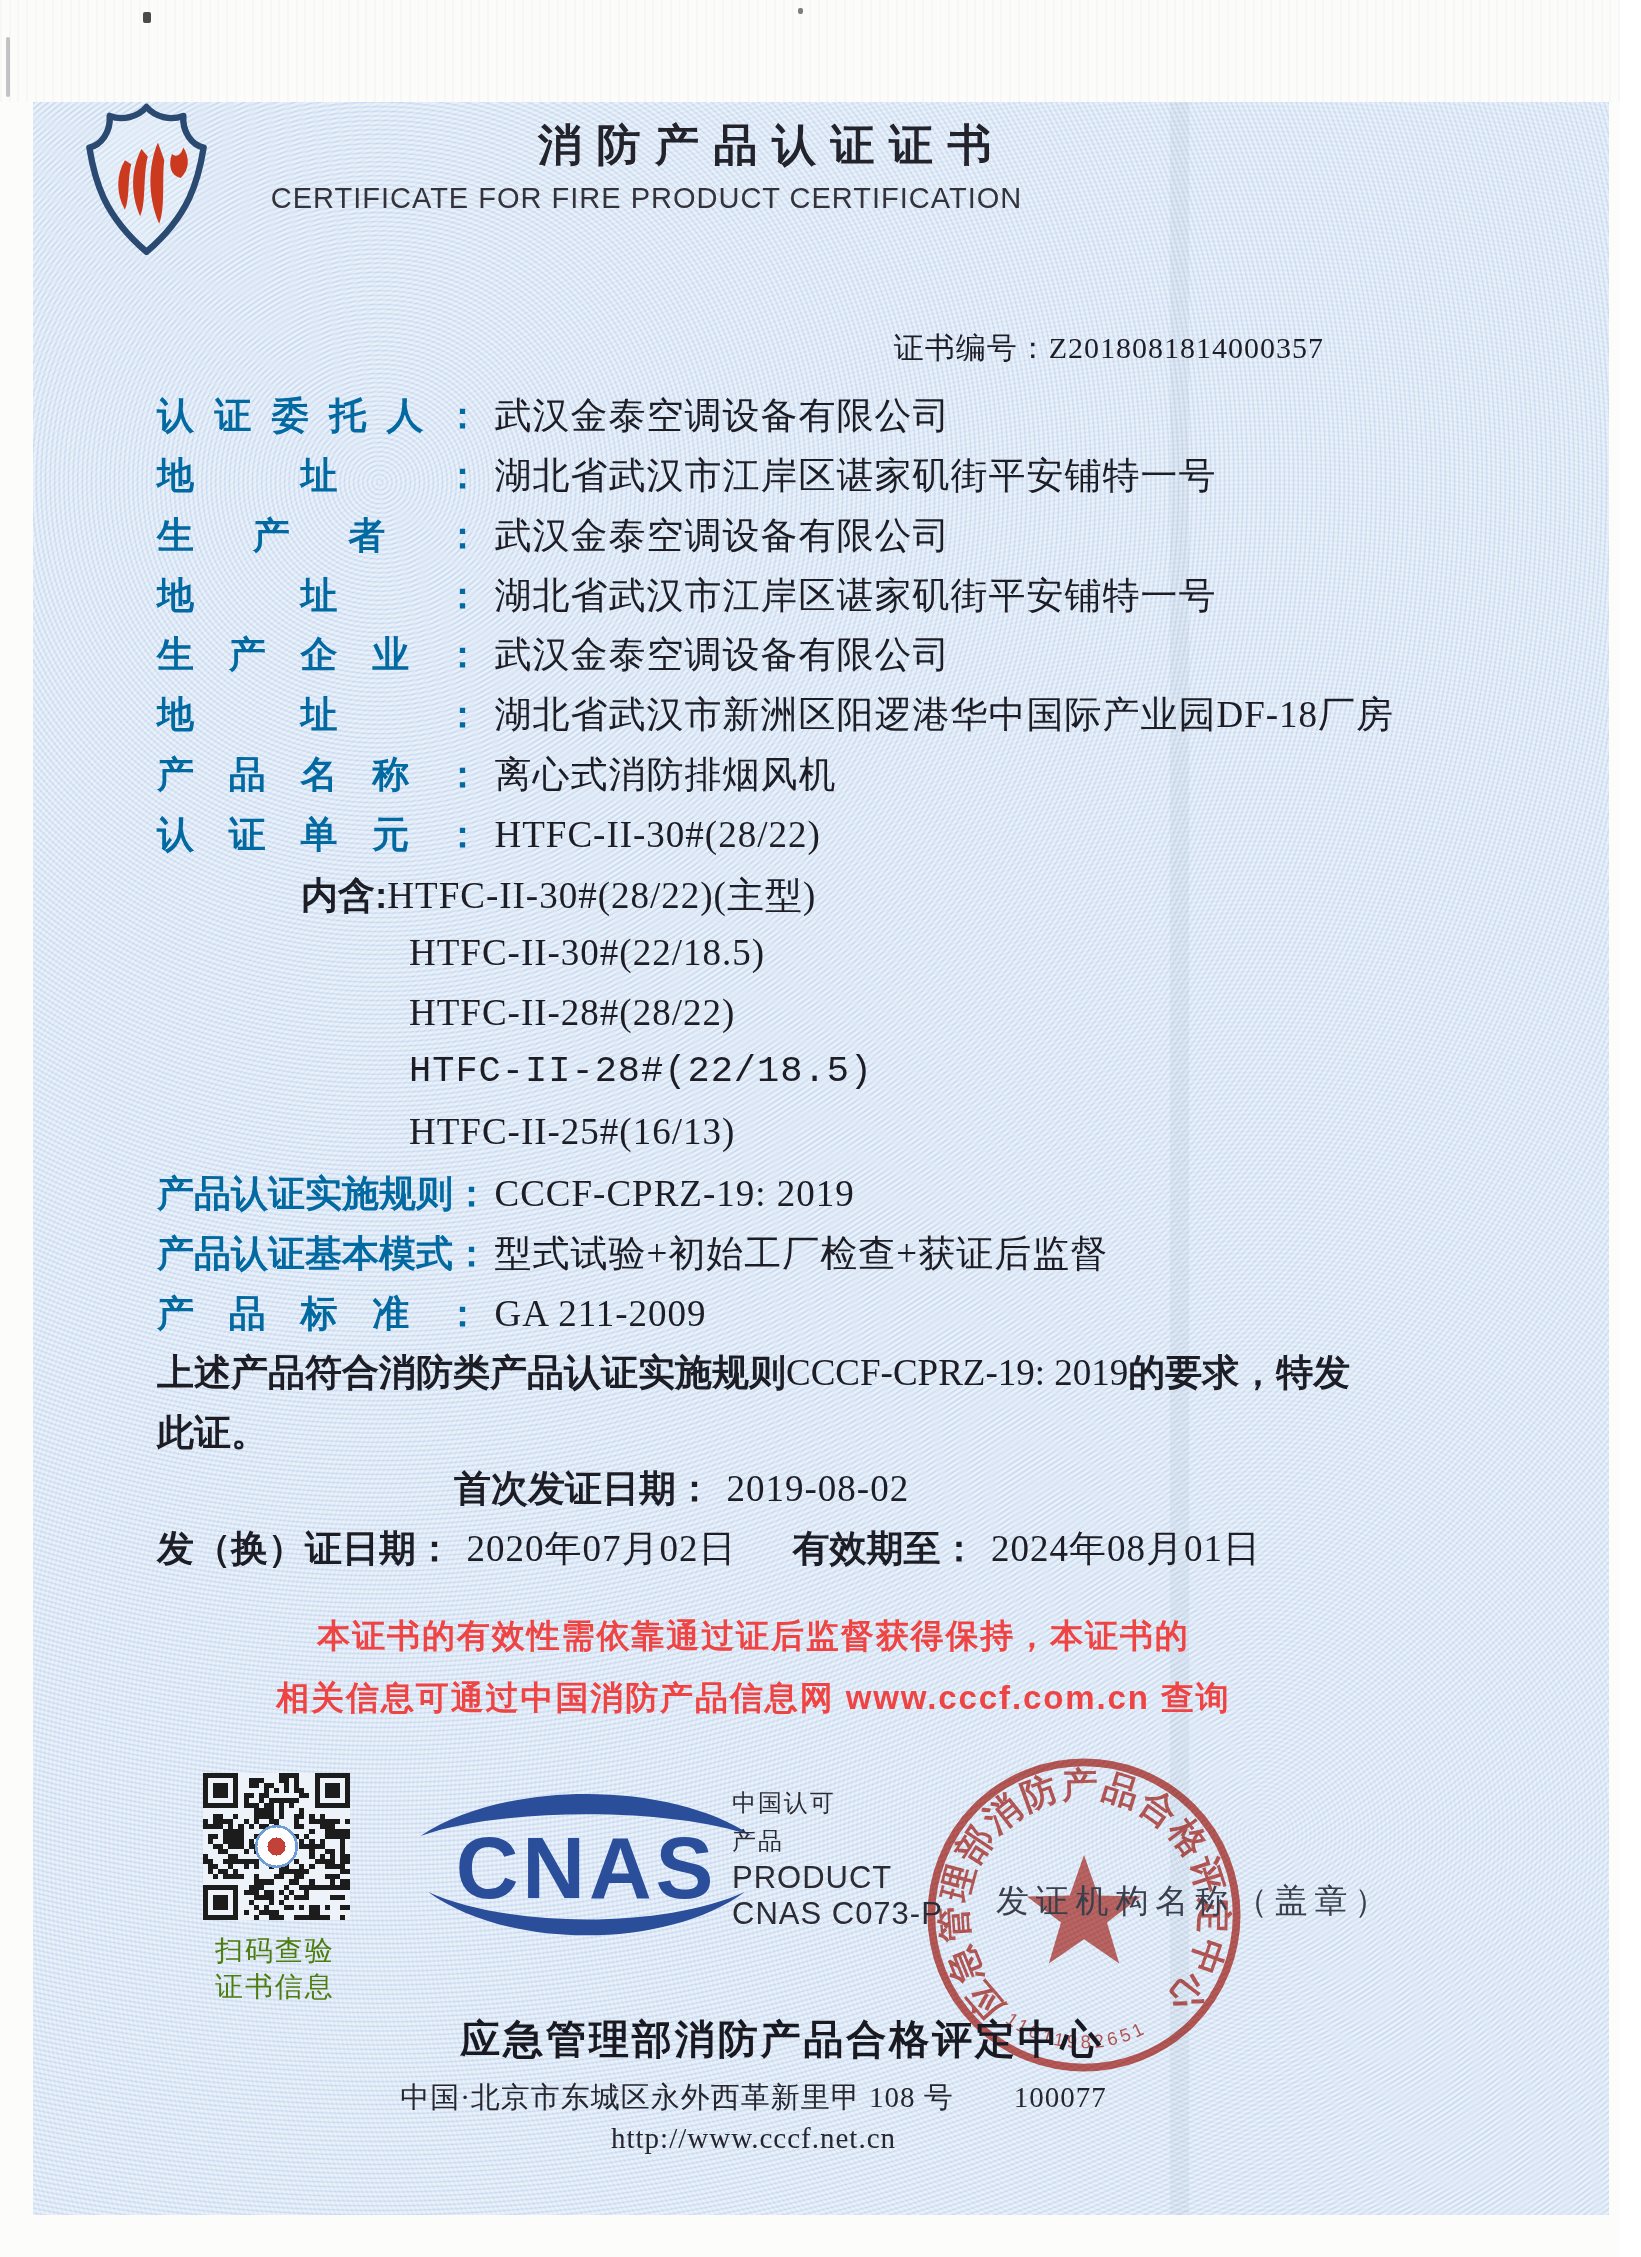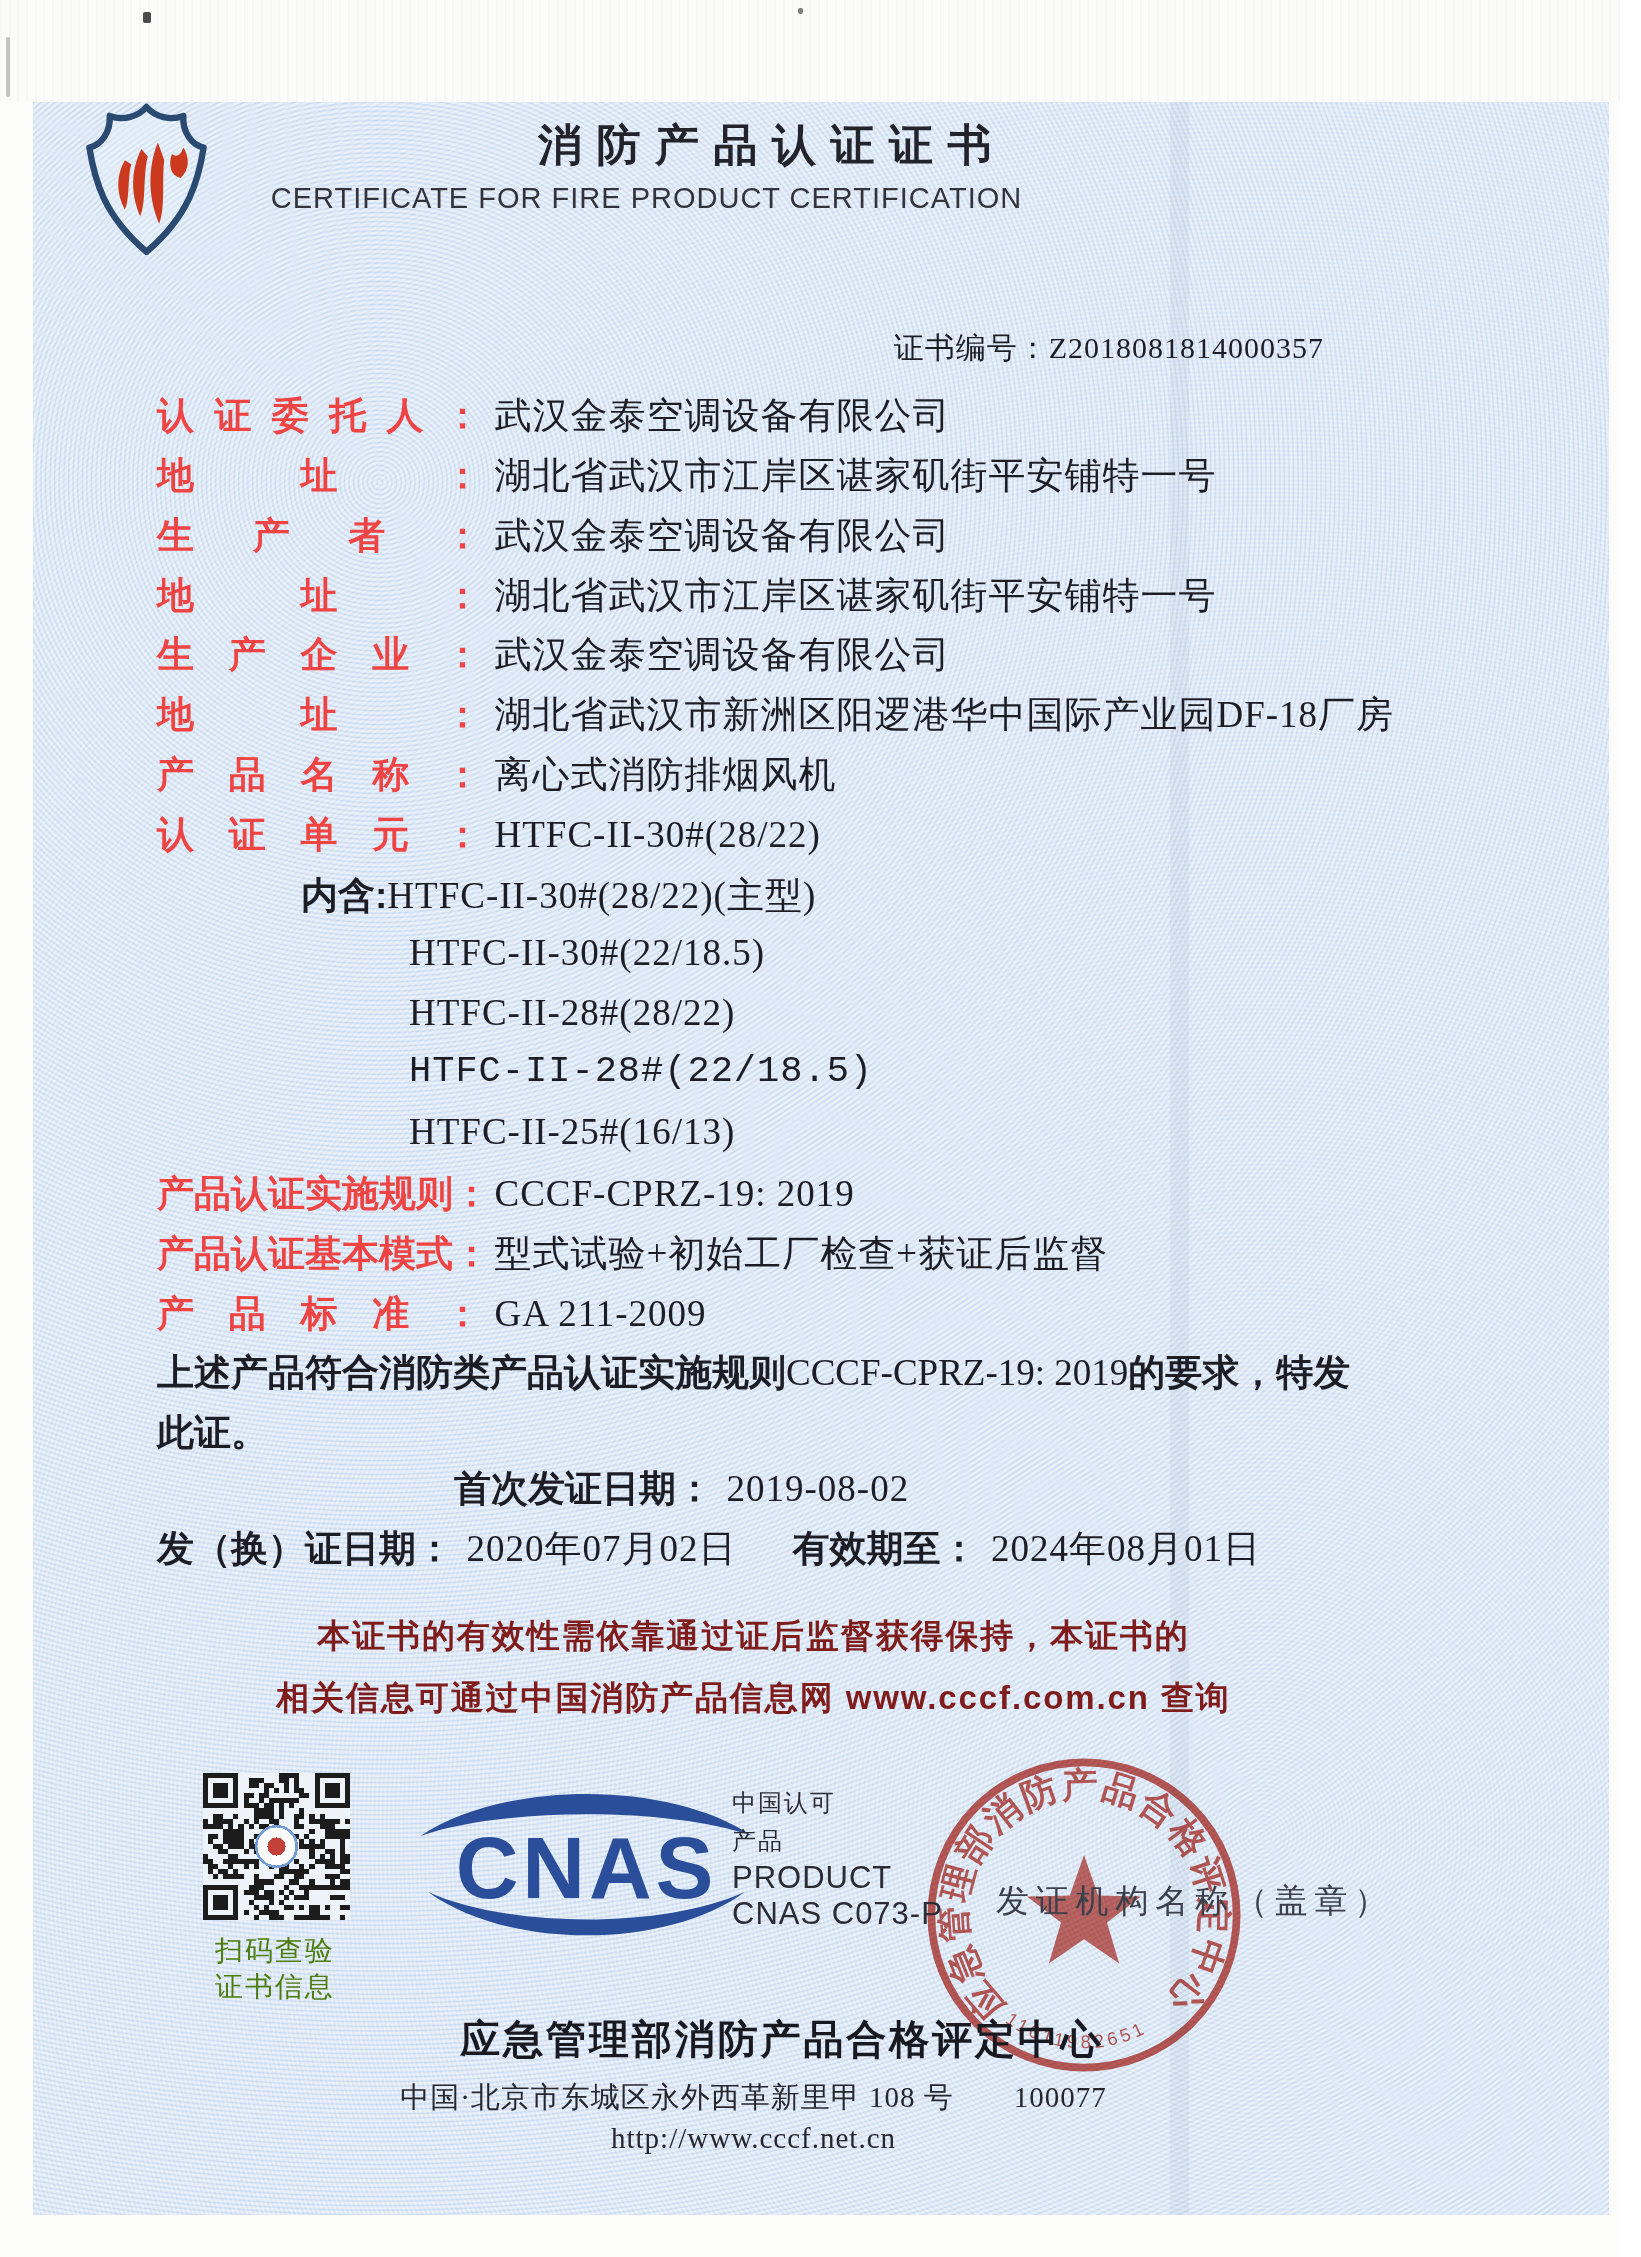--- a/index.html
+++ b/index.html
@@ -35,40 +35,40 @@
   .title { top:116px; left:241px; width:1062px; text-align:center;
     font:700 44px "Liberation Sans","DejaVu Sans",sans-serif; letter-spacing:14.5px; color:#23232c; white-space:nowrap; }
   .subtitle { top:182px; left:154px; width:985px; text-align:center;
     font:400 29px "Liberation Sans","DejaVu Sans",sans-serif; letter-spacing:1px; color:#33333c; white-space:nowrap; }
   .certno { top:328px; left:579px; width:745px; text-align:right; font-size:30px; letter-spacing:1px; white-space:nowrap; }
 
   .logo { left:83px; top:100px; width:127px; height:160px; }
 
   .row { position:absolute; left:157px; font-size:37px; line-height:48px; white-space:nowrap; }
   .lbl { display:inline-block; width:324px; text-align:justify; text-align-last:justify;
-    font-family:"Liberation Sans","DejaVu Sans",sans-serif; font-weight:700; color:#ef4444; }
+    font-family:"Liberation Sans","DejaVu Sans",sans-serif; font-weight:700; color:#0369a1; }
   .val { margin-left:13.5px; letter-spacing:1px; }
   .r0 { top:392px; } .r1 { top:452px; } .r2 { top:512px; } .r3 { top:572px; }
   .r4 { top:631px; } .r5 { top:691px; } .r6 { top:751px; } .r7 { top:811px; }
   .inc { position:absolute; left:301px; top:871px; font-size:37px; white-space:nowrap; }
   .inc .lbl-s { font-family:"Liberation Sans","DejaVu Sans",sans-serif; font-weight:700; }
   .inc .val { margin-left:0; }
   .model { position:absolute; left:409px; font-size:37px; letter-spacing:1px; white-space:nowrap; }
   .m0 { top:931px; } .m1 { top:991px; } .m2 { top:1050px;font-family:Liberation Mono, monospace; } .m3 { top:1110px; }
   .u0 { top:1170px; } .u1 { top:1230px; } .u2 { top:1290px; }
 
   .stmt { position:absolute; left:157px; font-size:37px; white-space:nowrap; }
   .st1 { top:1348px; } .st2 { top:1408px; }
 
   .dfirst { position:absolute; left:454px; top:1464px; font-size:37px; white-space:nowrap; }
   .dre { position:absolute; left:157px; top:1524px; font-size:37px; white-space:nowrap; }
   .gap60 { margin-left:56px; }
 
   .notice { position:absolute; left:126px; width:1255px; text-align:center;
-    font:700 33px "Liberation Sans","DejaVu Sans",sans-serif; letter-spacing:1.9px; color:#7f1d1d; white-space:nowrap; }
+    font:700 33px "Liberation Sans","DejaVu Sans",sans-serif; letter-spacing:1.9px; color:#ef4444; white-space:nowrap; }
   .n1 { top:1614px; } .n2 { top:1676px; }
 
   .qr { left:203px; top:1773px; width:147px; height:147px; }
   .qrcap { position:absolute; left:195px; top:1933px; font-size:28px; line-height:36px; letter-spacing:1.9px; color:#4d7c0f;margin-left:20px; }
 
   .cnas { left:402px; top:1778px; width:369px; height:166px; }
   .acc { position:absolute; left:732px; top:1784px; line-height:38px; color:#2b2b34; }
   .acc .zh { font-size:24px; letter-spacing:1.9px; }
   .acc .en { font:400 31px "Liberation Sans","DejaVu Sans",sans-serif; letter-spacing:1px; }
 

